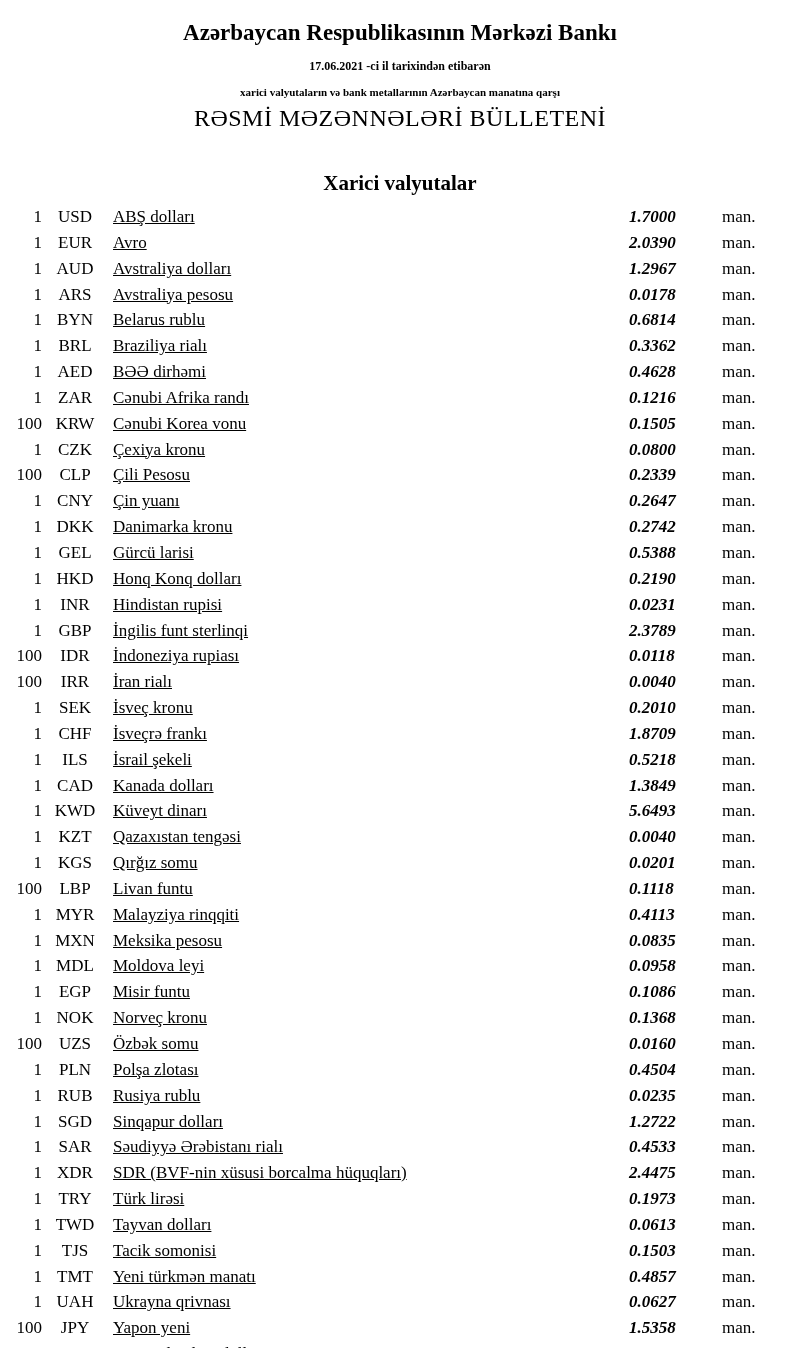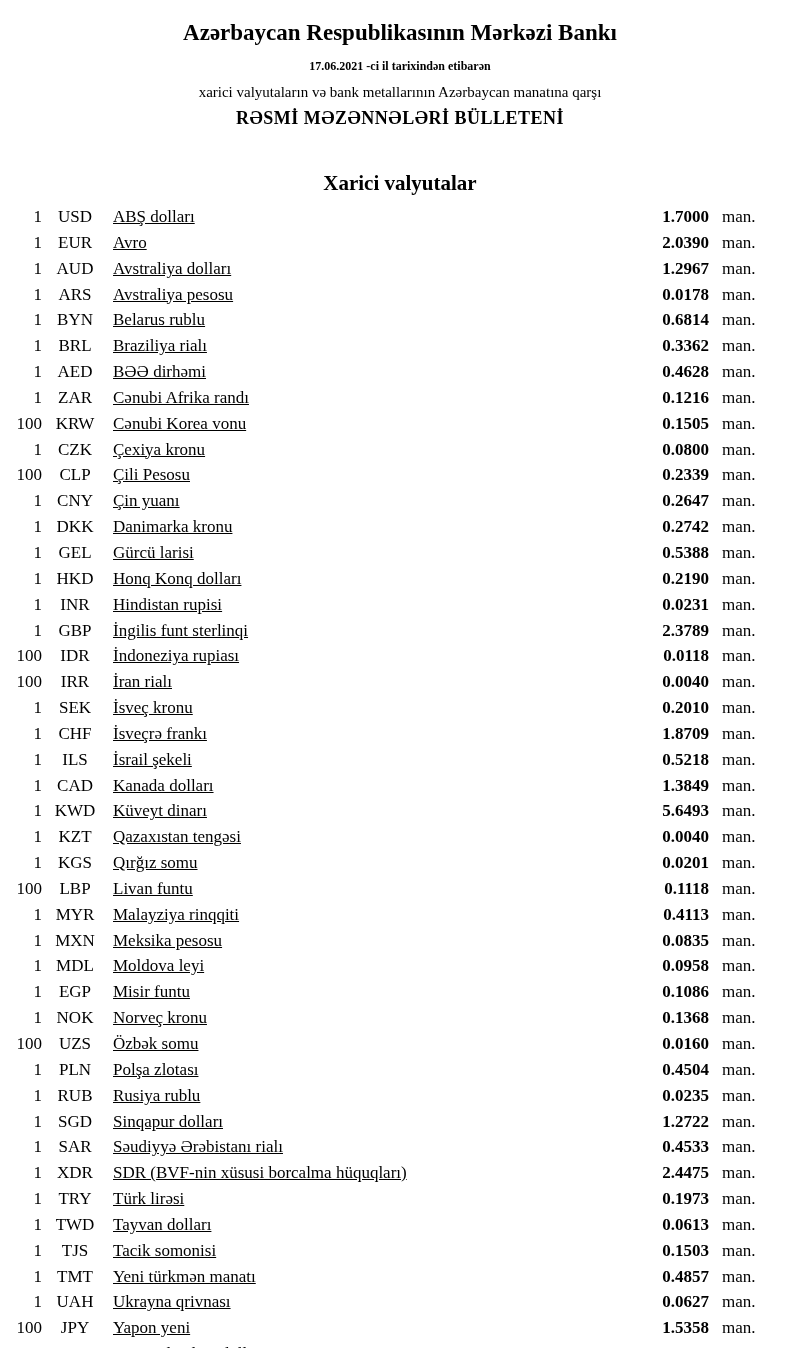--- a/index.html
+++ b/index.html
@@ -27,28 +27,28 @@
     line-height: 30px;
     margin-top: 2px;
   }
   .date-line {
     font-size: 12px;
     font-weight: bold;
     line-height: 24px;
     margin-top: 6px;
   }
   .subject-line {
-    font-size: 15px;
-    font-weight: normal;
+    font-size: 11px;
+    font-weight: bold;
     line-height: 24px;
     margin-top: 2px;
   }
   .bulletin-title {
-    font-size: 18px;
-    font-weight: bold;
+    font-size: 24px;
+    font-weight: normal;
     line-height: 26px;
     margin-top: 1px;
     letter-spacing: 0.5px;
   }
   .section-title {
     text-align: center;
     font-size: 21px;
     font-weight: bold;
     margin-top: 40px;
     margin-bottom: 8px;
@@ -76,22 +76,23 @@
   .col-name {
     flex: 1;
     text-align: left;
     padding-left: 5px;
     white-space: nowrap;
     overflow: hidden;
     text-decoration: underline;
   }
   .col-rate {
     width: 80px;
-    text-align: right;
+    text-align: left;
     font-weight: bold;
+    font-style: italic;
     flex: none;
   }
   .col-unit {
     width: 48px;
     padding-left: 13px;
     flex: none;
     text-align: left;
   }
 </style>
 </head>

